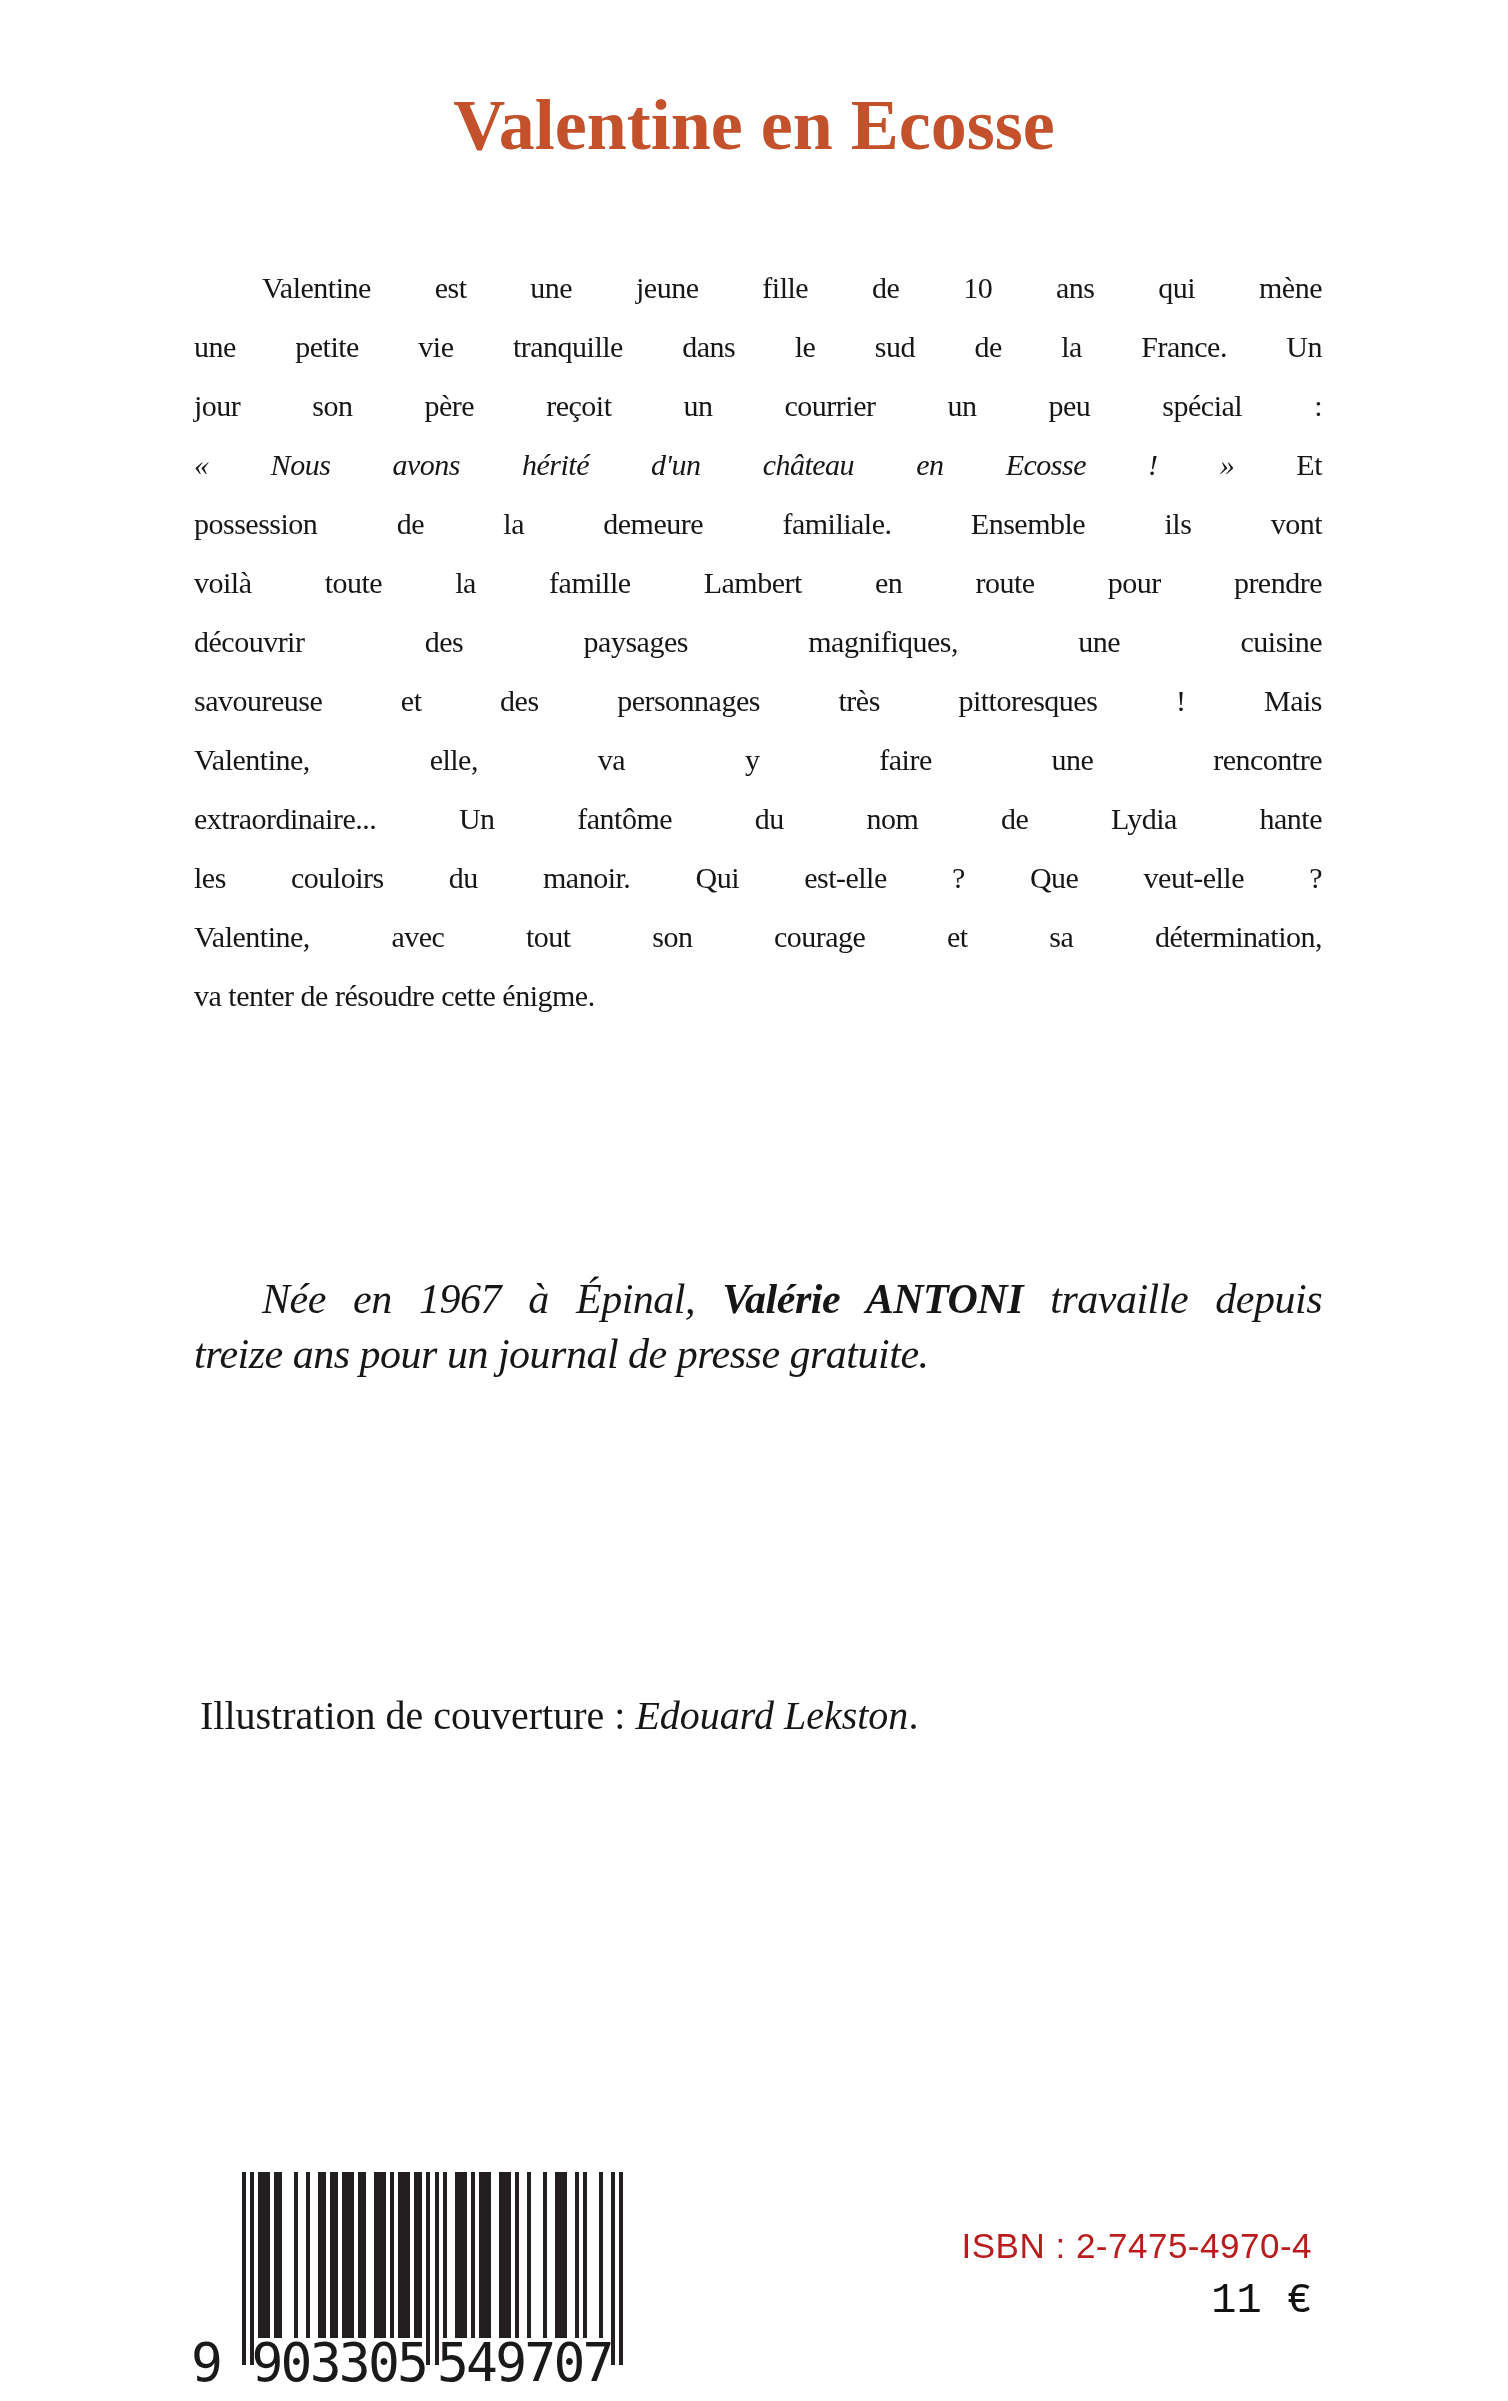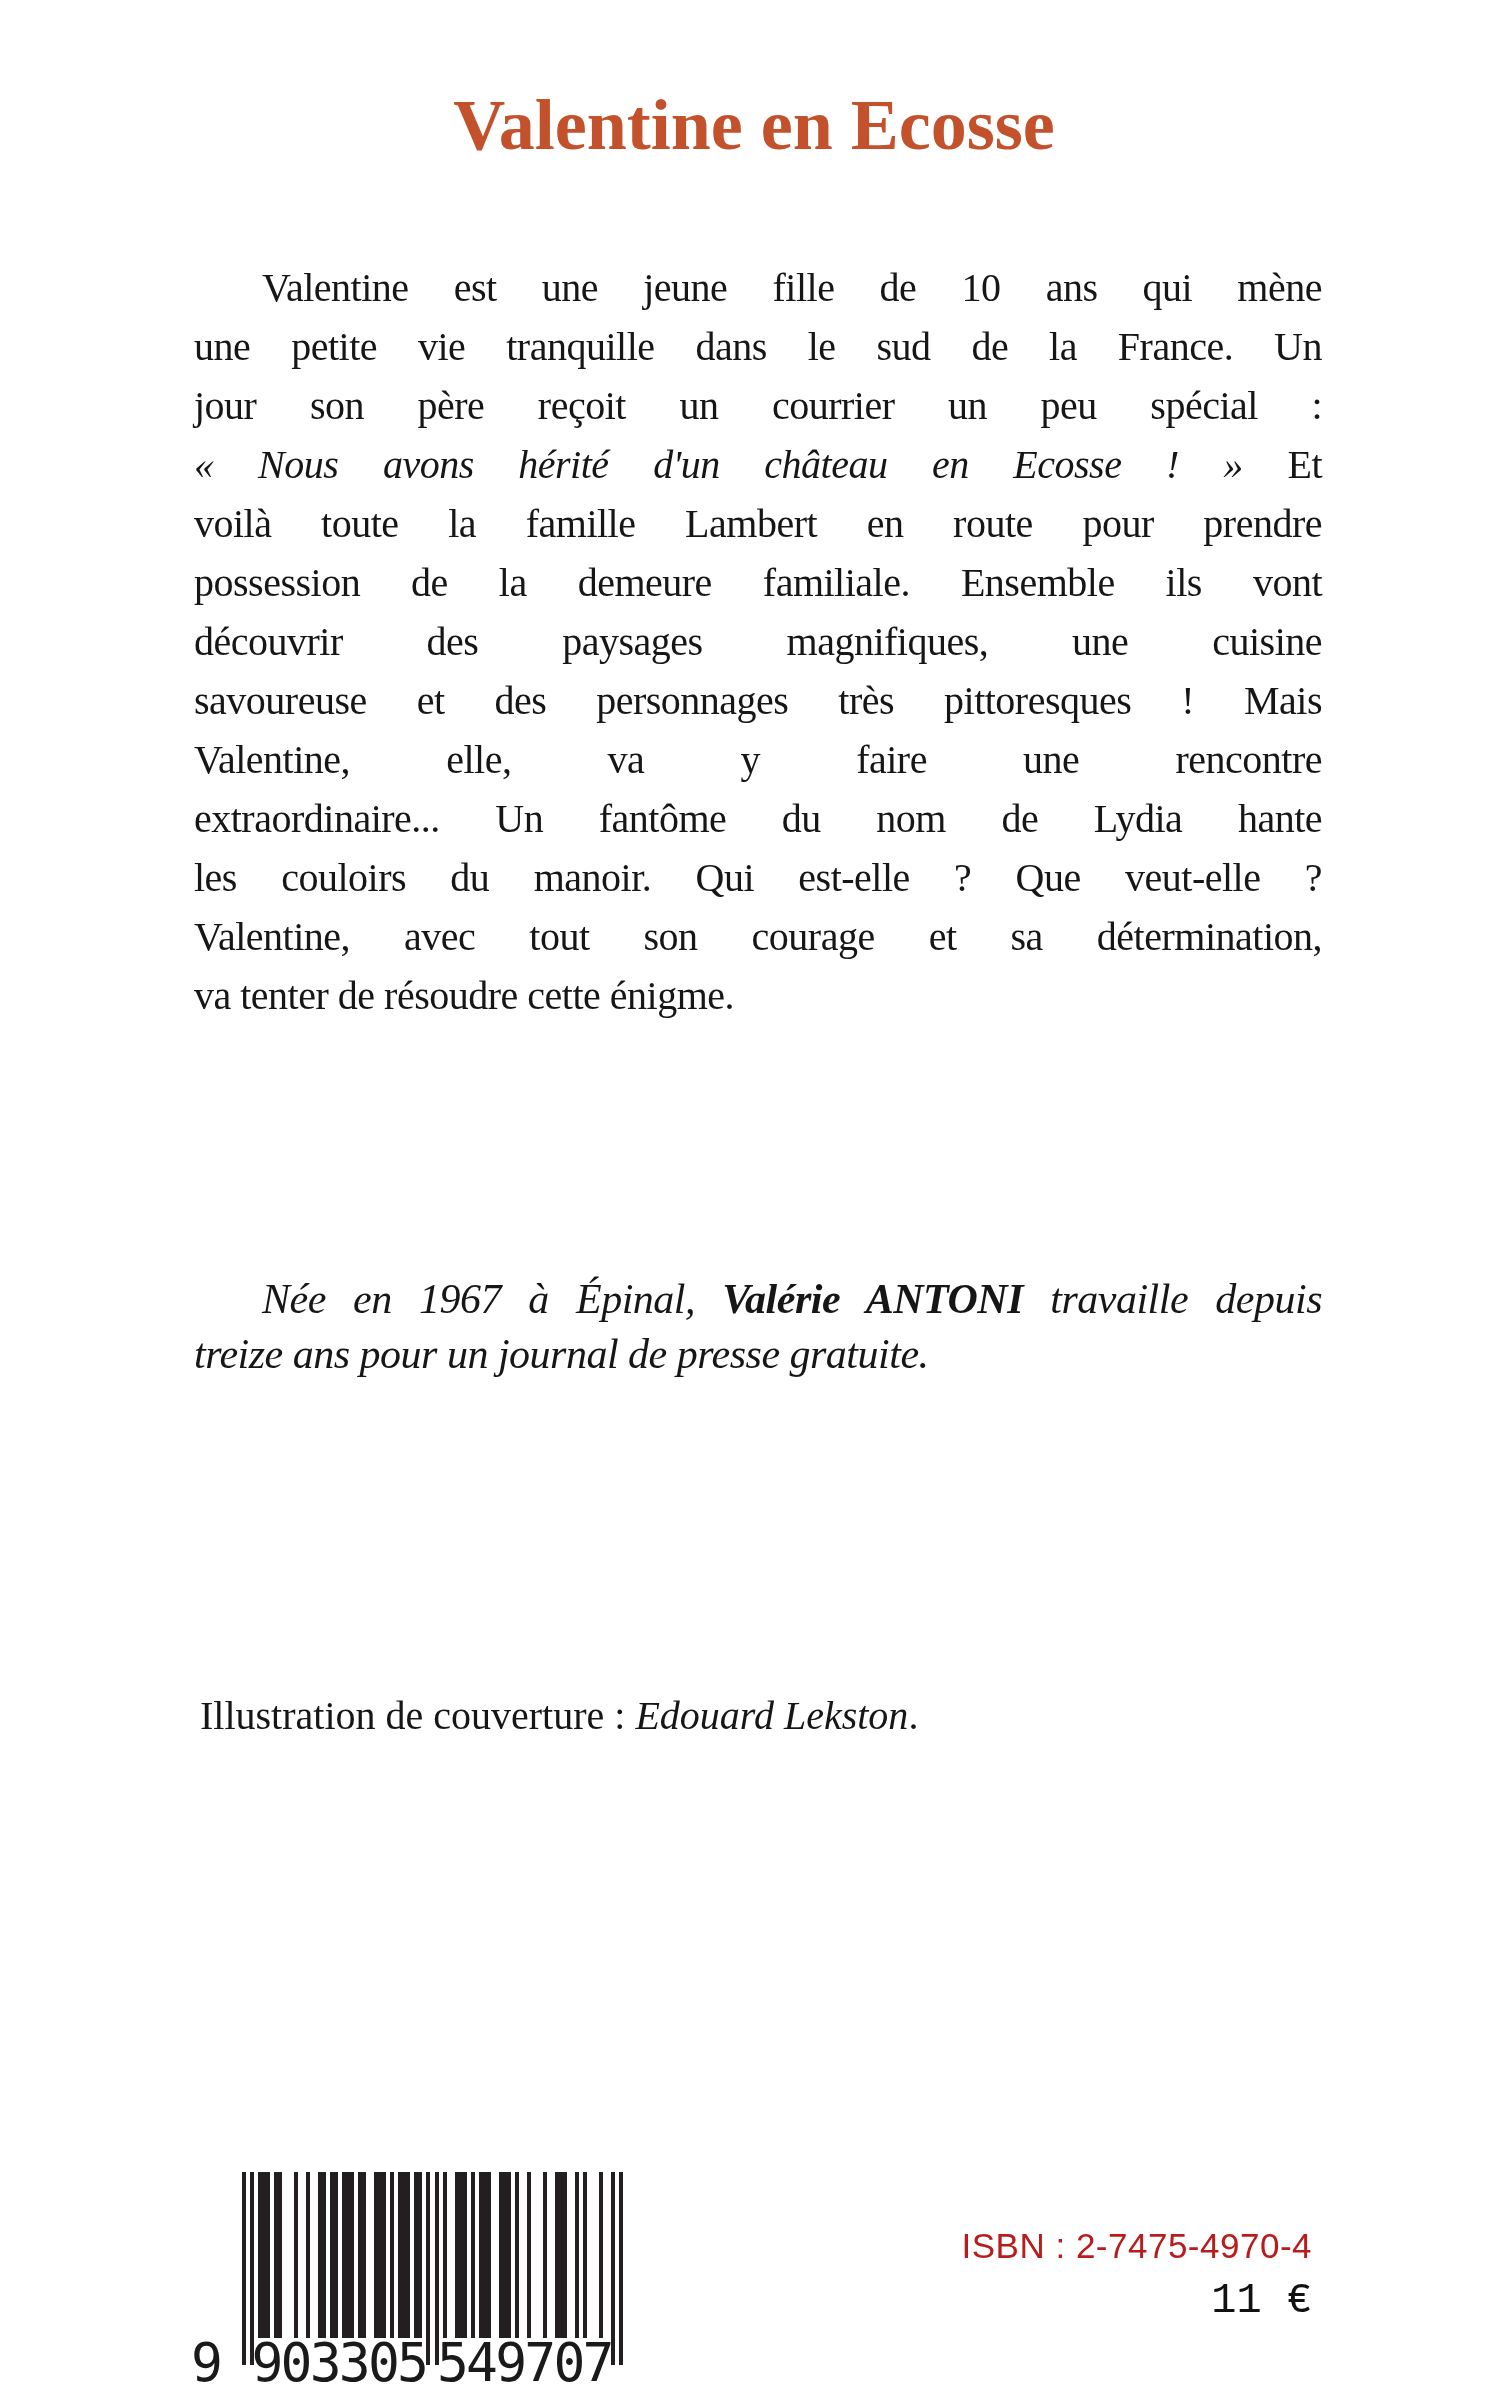--- a/index.html
+++ b/index.html
@@ -6,21 +6,21 @@
   body{width:1508px;height:2402px;position:relative;overflow:hidden;
        font-family:"Liberation Serif",serif;color:var(--ink,#161616);}
   .page{position:absolute;inset:0;background:var(--paper,#ffffff);}
 
   .title{position:absolute;top:91px;left:0;width:100%;margin:0;
          text-align:center;font-family:"Liberation Serif",serif;
          font-weight:bold;font-size:72px;line-height:68px;
          color:var(--accent,#c3522c);letter-spacing:0px;}
 
   .synopsis{position:absolute;left:194px;top:258px;width:1128px;
-            font-size:40px;line-height:59px;letter-spacing:-0.5px;}
+            font-size:30px;line-height:59px;letter-spacing:-0.5px;}
   .line{display:block;width:100%;text-align:justify;text-align-last:justify;white-space:normal;}
   .line.last{text-align-last:left;}
   .line.indent{text-indent:68px;}
   .it{font-style:italic;text-align:right;}
   .bold{font-weight:bold;}
 
   .bio{position:absolute;left:194px;top:1272px;width:1128px;
        font-size:42px;line-height:55px;font-style:italic;letter-spacing:-0.5px;}
 
   .credit{position:absolute;left:200px;top:1692px;font-size:40px;line-height:47px;}
@@ -43,22 +43,22 @@
 
 <div class="page">
 
   <h1 class="title">Valentine en Ecosse</h1>
 
   <div class="synopsis" id="synopsis">
       <div class="line indent"><span>Valentine est une jeune fille de 10 ans qui mène</span></div>
       <div class="line"><span>une petite vie tranquille dans le sud de la France. Un</span></div>
       <div class="line"><span>jour son père reçoit un courrier un peu spécial :</span></div>
       <div class="line"><span class="it">« Nous avons hérité d'un château en Ecosse ! »</span><span> Et</span></div>
+      <div class="line"><span>possession de la demeure familiale. Ensemble ils vont</span></div>
       <div class="line"><span>voilà toute la famille Lambert en route pour prendre</span></div>
-      <div class="line"><span>possession de la demeure familiale. Ensemble ils vont</span></div>
       <div class="line"><span>découvrir des paysages magnifiques, une cuisine</span></div>
       <div class="line"><span>savoureuse et des personnages très pittoresques ! Mais</span></div>
       <div class="line"><span>Valentine, elle, va y faire une rencontre</span></div>
       <div class="line"><span>extraordinaire... Un fantôme du nom de Lydia hante</span></div>
       <div class="line"><span>les couloirs du manoir. Qui est-elle ? Que veut-elle ?</span></div>
       <div class="line"><span>Valentine, avec tout son courage et sa détermination,</span></div>
       <div class="line last"><span>va tenter de résoudre cette énigme.</span></div>
     </div>
 
   <div class="bio" id="bio">

